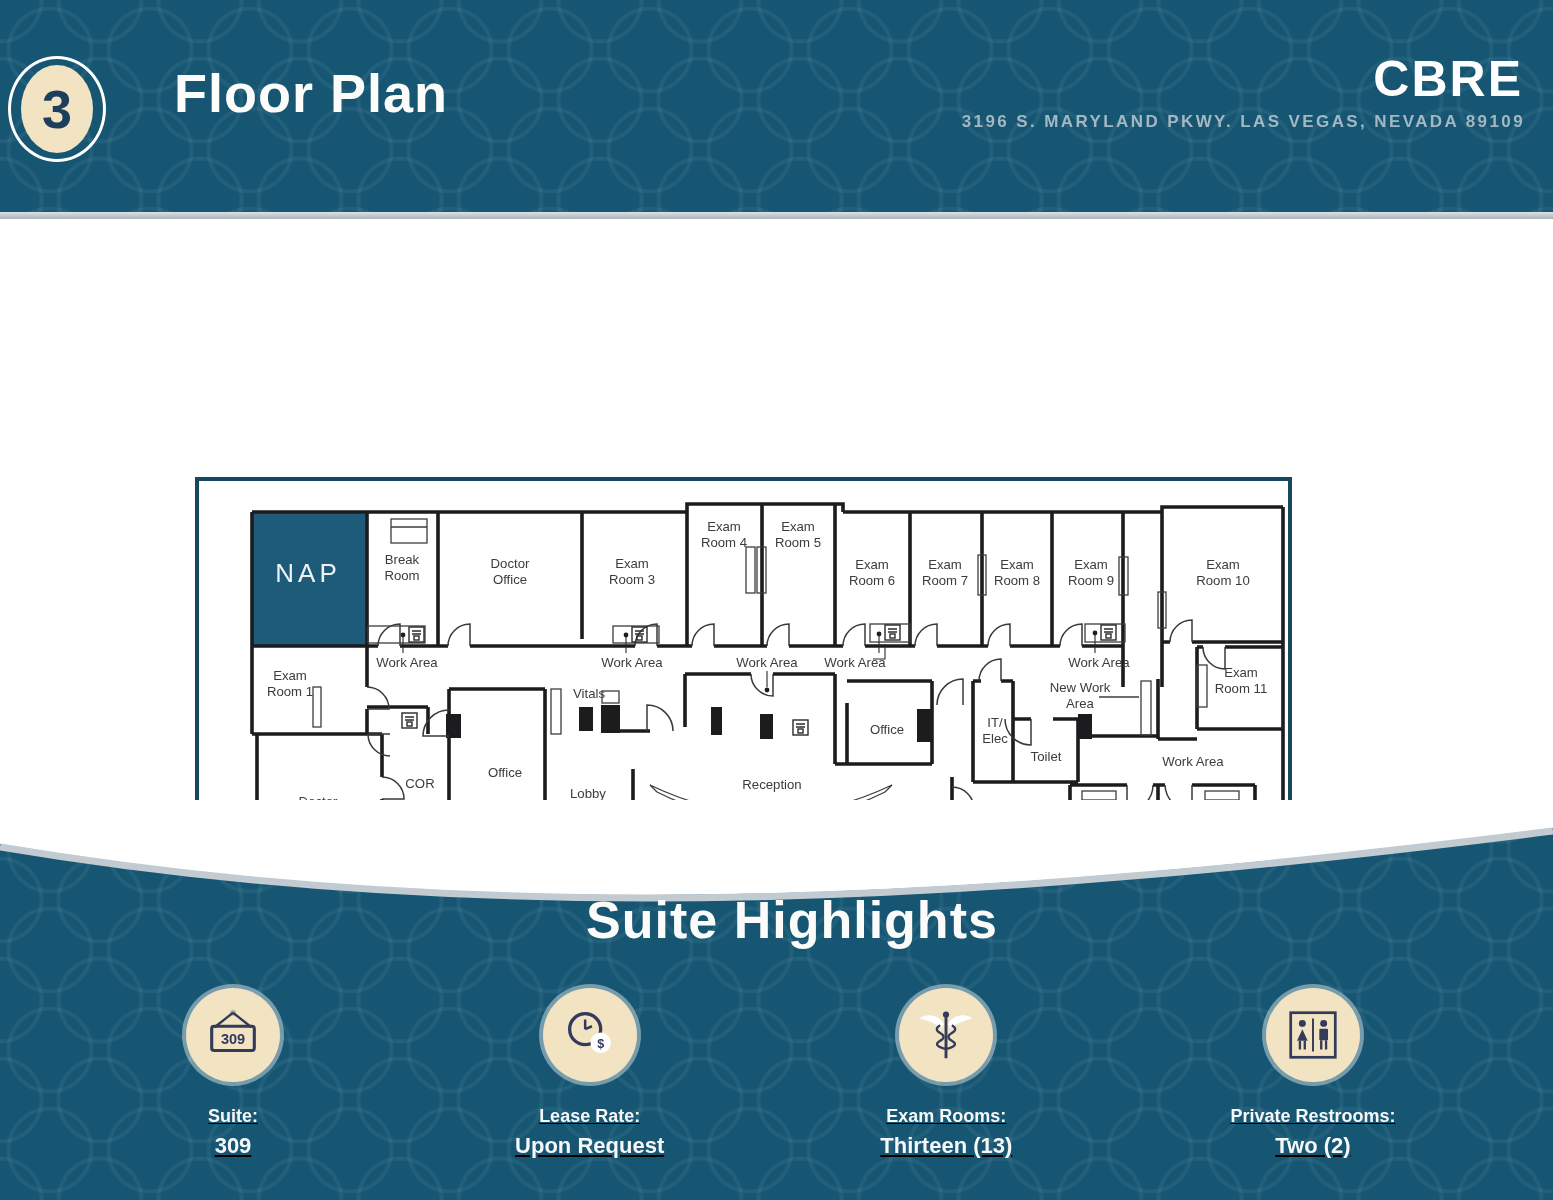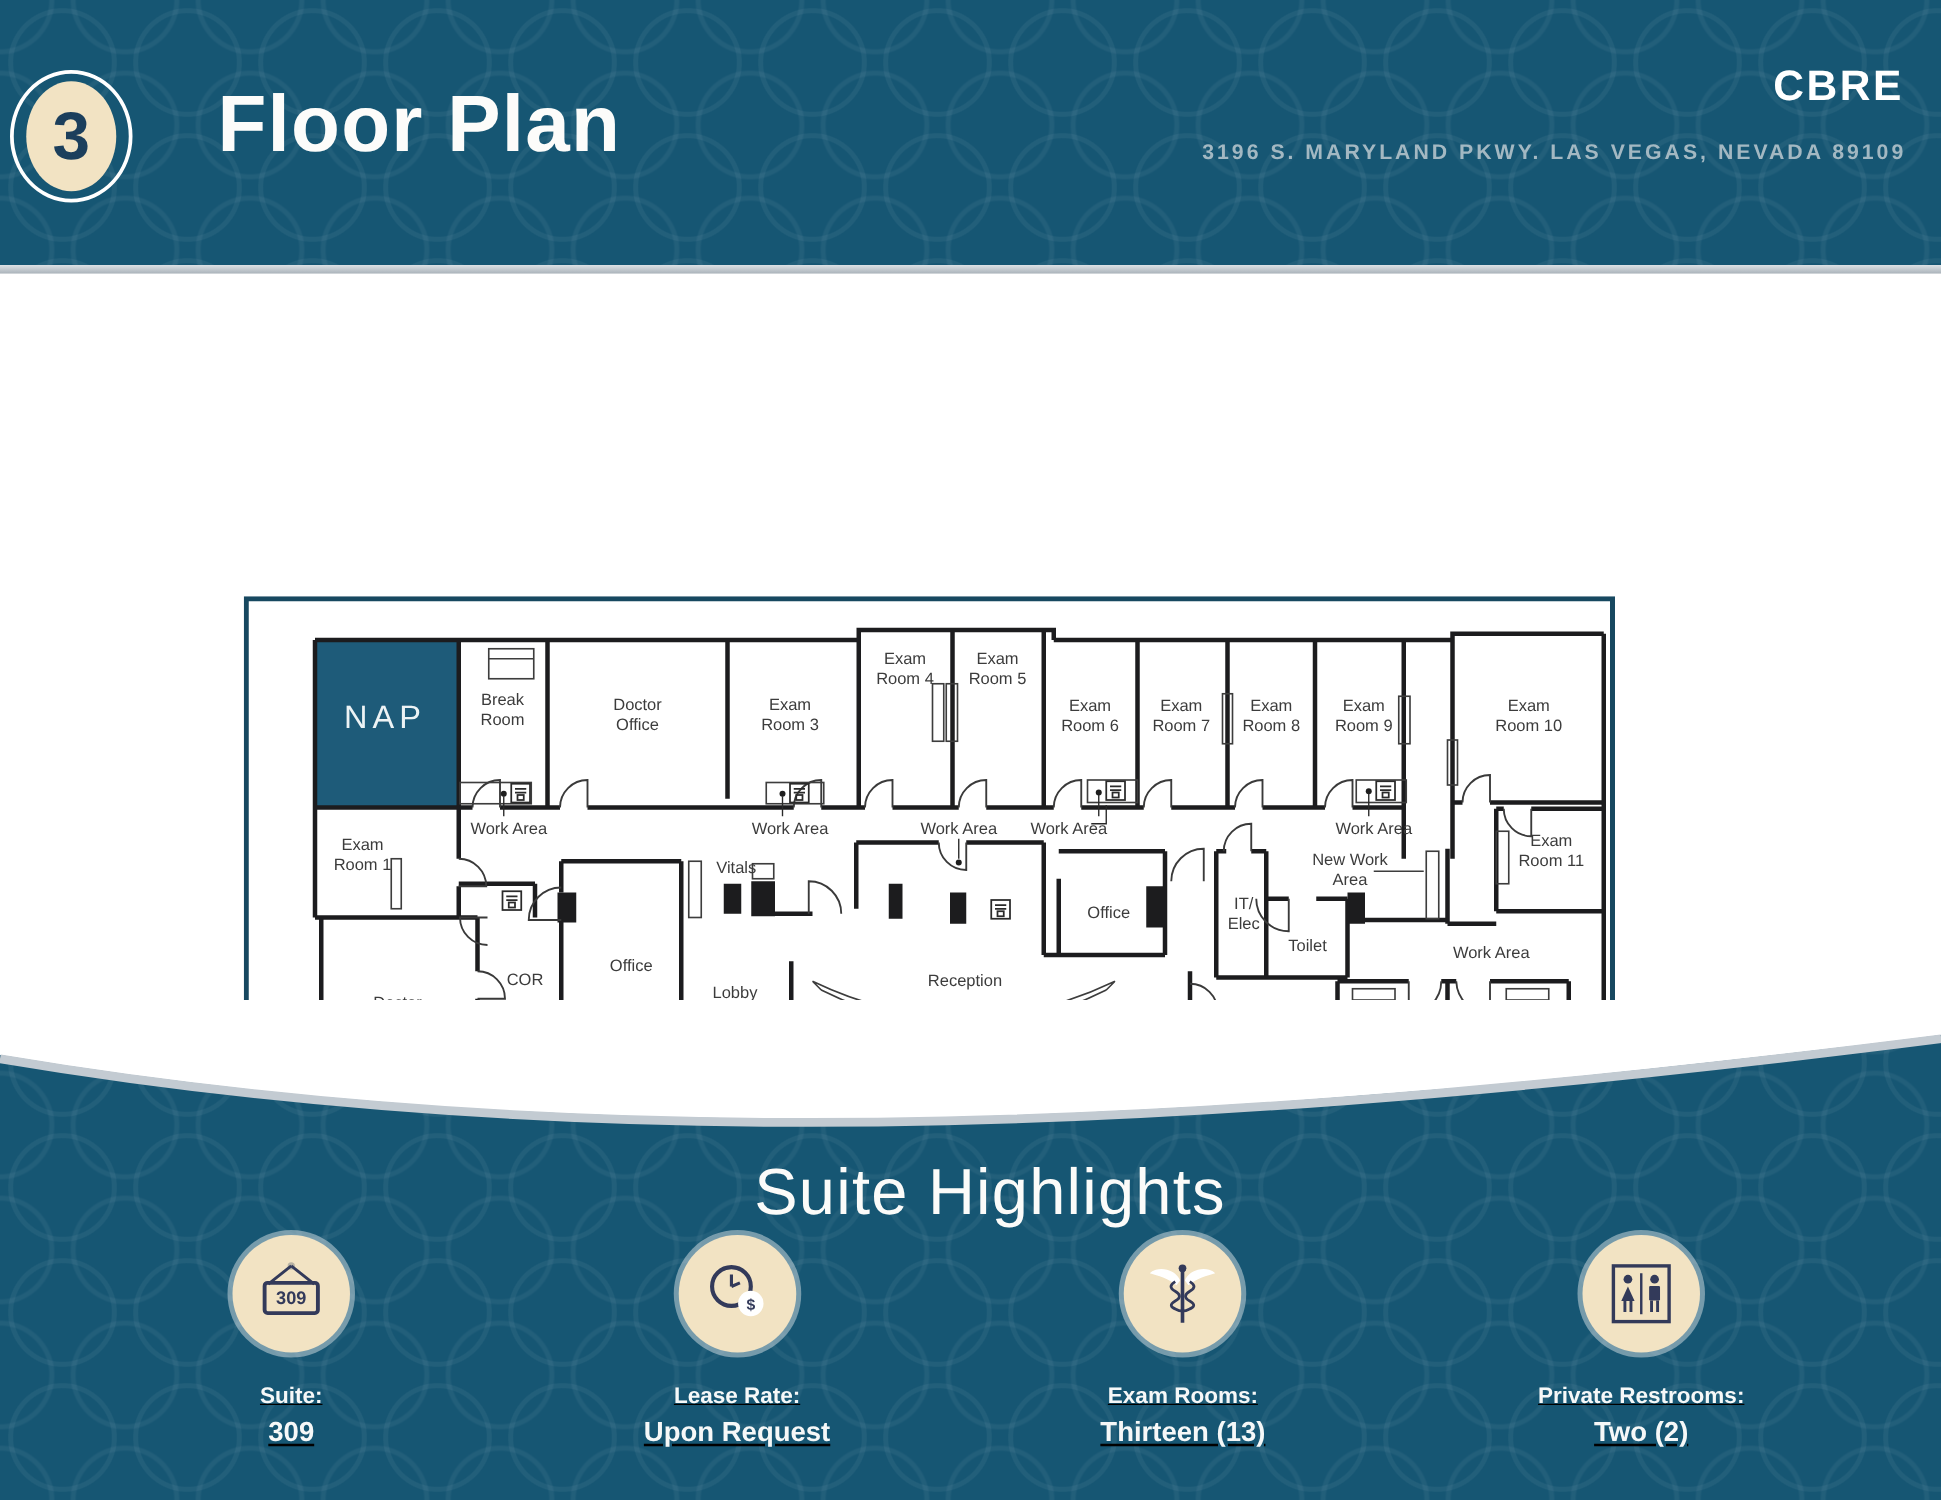--- a/index.html
+++ b/index.html
@@ -15,32 +15,32 @@
       radial-gradient(circle, rgba(255,255,255,0) 39px, rgba(255,255,255,.05) 40px, rgba(255,255,255,.05) 43px, rgba(255,255,255,0) 44px),
       radial-gradient(circle, rgba(255,255,255,0) 39px, rgba(255,255,255,.05) 40px, rgba(255,255,255,.05) 43px, rgba(255,255,255,0) 44px);
     background-size:100px 100px,100px 100px;
     background-position:0 0,50px 50px;
   }
   .header{position:absolute;left:0;top:0;width:1553px;height:212px;}
   .badge{position:absolute;left:8px;top:56px;width:98px;height:106px;border:3px solid #fff;border-radius:50%;}
   .badge-inner{position:absolute;left:10px;top:6px;width:72px;height:88px;background:var(--cream);border-radius:50%;
     display:flex;align-items:center;justify-content:center;}
   .badge-inner span{font-size:54px;font-weight:bold;color:#1C3F5C;}
-  .page-title{position:absolute;left:174px;top:62px;font-size:64px;font-weight:600;color:#FCFCFA;letter-spacing:1px;}
-  .logo{position:absolute;right:30px;top:50px;font-size:34px;font-weight:800;color:#fff;letter-spacing:2px;}
+  .page-title{position:absolute;left:174px;top:62px;font-size:54px;font-weight:600;color:#FCFCFA;letter-spacing:1px;}
+  .logo{position:absolute;right:30px;top:50px;font-size:50px;font-weight:800;color:#fff;letter-spacing:2px;}
   .address{position:absolute;right:28px;top:112px;font-size:17px;font-weight:700;color:var(--addr);letter-spacing:2.4px;}
   .rule{position:absolute;left:0;top:212px;width:1553px;height:7px;background:linear-gradient(#dde2e6,#a9b2b9);}
   .mid{position:absolute;left:0;top:219px;width:1553px;height:581px;background:#fff;}
   .plan{position:absolute;left:195px;top:258px;width:1097px;height:534px;}
   .pl-room, .pl-area{font-size:13.2px;fill:#3C3C3C;text-anchor:middle;dominant-baseline:central;}
   .pl-nap{font-size:26px;fill:#EDF3F5;text-anchor:middle;dominant-baseline:central;letter-spacing:4px;font-weight:500;}
   .footer{position:absolute;left:0;top:800px;width:1553px;height:400px;}
   .curve{position:absolute;left:0;top:0;width:1553px;height:132px;}
-  .sh-title{position:absolute;left:0;top:124px;width:100%;text-align:center;
-    font-size:52px;font-weight:400;color:#FBFBF9;letter-spacing:1px;padding-left:31px;}
+  .sh-title{position:absolute;left:0;top:90px;width:100%;text-align:center;
+    font-size:52px;font-weight:700;color:#FBFBF9;letter-spacing:1px;padding-left:31px;}
   .items{position:absolute;left:128px;top:188px;width:1300px;display:flex;justify-content:space-between;text-decoration:underline;}
   .item{width:210px;text-align:center;}
   .item:last-child{width:230px;}
   .ic{width:94px;height:94px;margin:0 auto;border-radius:50%;background:var(--cream);
     box-shadow:0 0 0 4px rgba(214,223,228,.5);display:flex;align-items:center;justify-content:center;}
   .ic svg{width:62px;height:62px;}
   .item .l1{margin-top:24px;font-size:18px;font-weight:bold;color:#F6F8F8;}
   .item .l2{margin-top:6px;font-size:22px;font-weight:bold;color:#F6F8F8;}
   .sign-text{font-size:15px;font-weight:bold;fill:var(--navy);text-anchor:middle;dominant-baseline:central;}
   .dollar{font-size:13px;font-weight:bold;fill:var(--navy);text-anchor:middle;dominant-baseline:central;}

